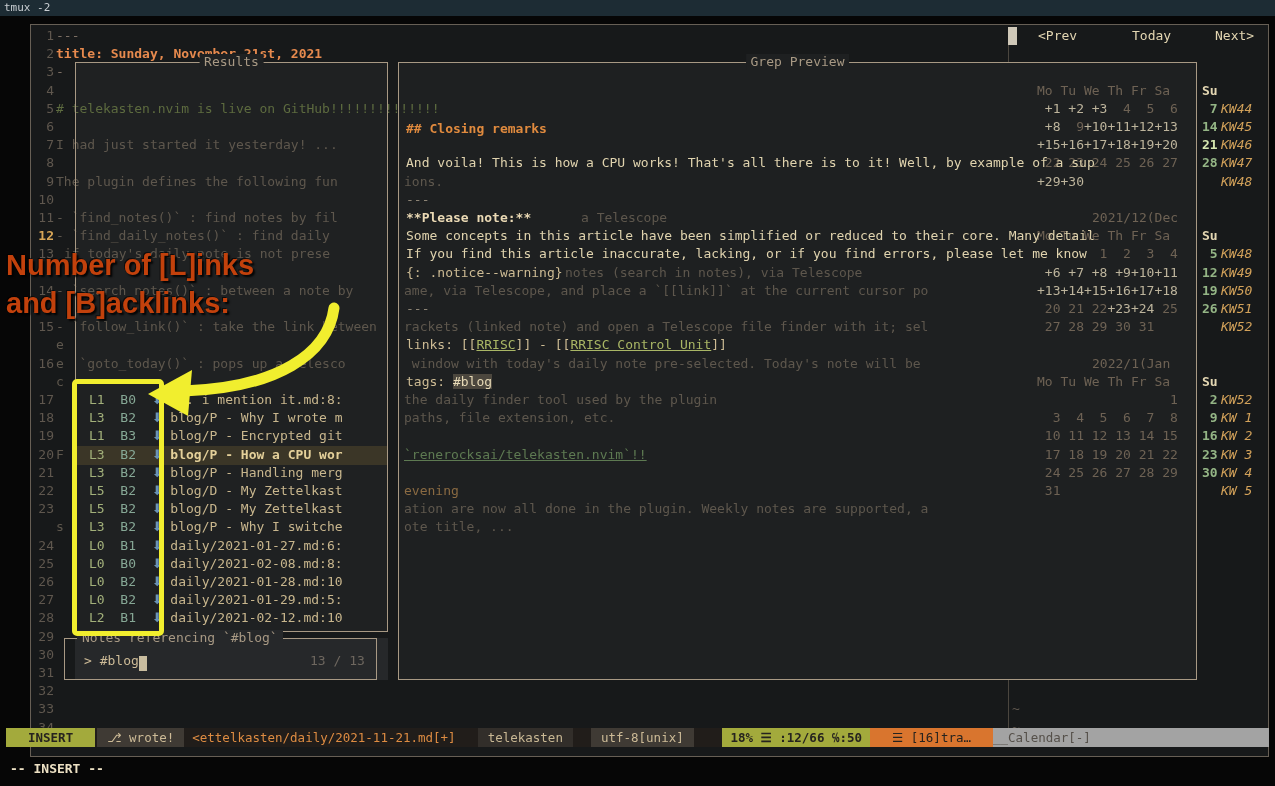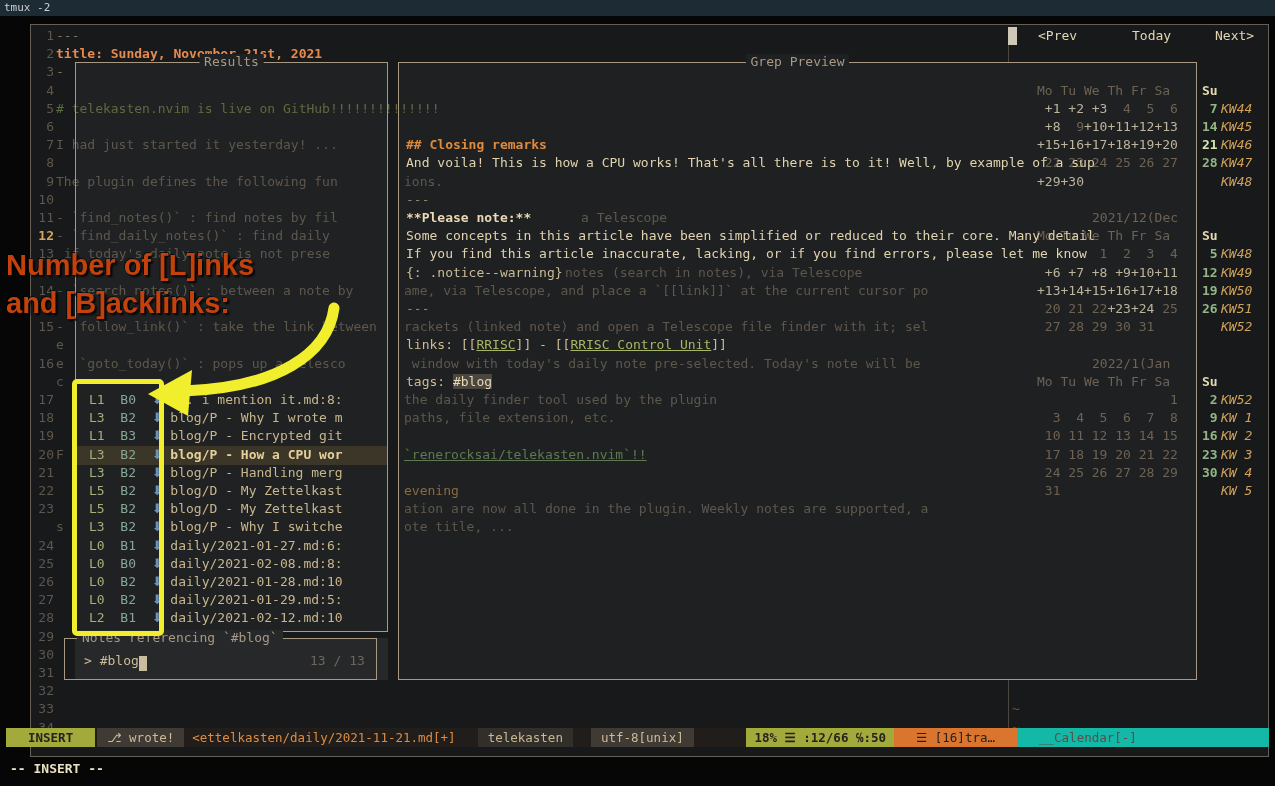--- a/index.html
+++ b/index.html
@@ -70,21 +70,21 @@
   .statusbar{position:absolute;left:6px;top:728px;width:1263px;height:19px;background:#211d1a;
              display:flex;align-items:stretch;line-height:19px;font-size:12.5px;z-index:20;}
   .seg{white-space:pre;}
   .seg.mode{background:#a3aa3c;color:#26231f;font-weight:bold;padding:0 22px;}
   .seg.branch{background:#3f3a34;color:#cdbb97;padding:0 10px;margin-left:2px;}
   .seg.file{color:#de8c42;padding:0 8px;}
   .seg.plugin{background:#322e2a;color:#c9b894;padding:0 10px;margin-left:14px;}
   .seg.enc{background:#3f3a34;color:#cdbb97;padding:0 10px;margin-left:18px;}
   .seg.ruler{background:#a3aa3c;color:#26231f;font-weight:bold;padding:0 8px;margin-left:auto;}
   .seg.warn{background:#d9752e;color:#26231f;padding:0 22px;}
-  .seg.calstat{width:252px;background:#14b8a6;color:#55504a;padding-left:22px;box-sizing:border-box;}
+  .seg.calstat{width:276px;background:#a3a3a3;color:#55504a;padding-left:0;box-sizing:border-box;}
   .cmdline{position:absolute;left:10px;top:761px;color:#ece0c3;font-weight:bold;z-index:20;white-space:pre;}
   
   .anno-text{position:absolute;left:6px;font-family:"Liberation Sans",sans-serif;font-size:29px;
              font-weight:bold;color:#c2410c;z-index:10;
              text-shadow:2px 2px 2px rgba(0,0,0,.9),-1px -1px 0 rgba(0,0,0,.6);}
   .anno-line1{top:249px;} .anno-line2{top:287px;}
   .anno-arrow{position:absolute;left:120px;top:292px;z-index:10;}
   .anno-box{position:absolute;left:72px;top:379px;width:92px;height:257px;border:5px solid #f1ee2e;
             border-radius:5px;box-sizing:border-box;z-index:10;}
 </style>
@@ -252,21 +252,21 @@
       <div class="t entry sel" style="left: 76px; top: 446px;"><span class="lk">L3</span><span>  </span><span class="bk">B2</span><span>  </span><span class="ar">⬇</span><span> </span><span class="lbl">blog/P - How a CPU wor</span></div>
       <div class="t entry" style="left: 76px; top: 464px;"><span class="lk">L3</span><span>  </span><span class="bk">B2</span><span>  </span><span class="ar">⬇</span><span> </span><span class="lbl">blog/P - Handling merg</span></div>
       <div class="t entry" style="left: 76px; top: 482px;"><span class="lk">L5</span><span>  </span><span class="bk">B2</span><span>  </span><span class="ar">⬇</span><span> </span><span class="lbl">blog/D - My Zettelkast</span></div>
       <div class="t entry" style="left: 76px; top: 500px;"><span class="lk">L5</span><span>  </span><span class="bk">B2</span><span>  </span><span class="ar">⬇</span><span> </span><span class="lbl">blog/D - My Zettelkast</span></div>
       <div class="t entry" style="left: 76px; top: 518px;"><span class="lk">L3</span><span>  </span><span class="bk">B2</span><span>  </span><span class="ar">⬇</span><span> </span><span class="lbl">blog/P - Why I switche</span></div>
       <div class="t entry" style="left: 76px; top: 537px;"><span class="lk">L0</span><span>  </span><span class="bk">B1</span><span>  </span><span class="ar">⬇</span><span> </span><span class="lbl">daily/2021-01-27.md:6:</span></div>
       <div class="t entry" style="left: 76px; top: 555px;"><span class="lk">L0</span><span>  </span><span class="bk">B0</span><span>  </span><span class="ar">⬇</span><span> </span><span class="lbl">daily/2021-02-08.md:8:</span></div>
       <div class="t entry" style="left: 76px; top: 573px;"><span class="lk">L0</span><span>  </span><span class="bk">B2</span><span>  </span><span class="ar">⬇</span><span> </span><span class="lbl">daily/2021-01-28.md:10</span></div>
       <div class="t entry" style="left: 76px; top: 591px;"><span class="lk">L0</span><span>  </span><span class="bk">B2</span><span>  </span><span class="ar">⬇</span><span> </span><span class="lbl">daily/2021-01-29.md:5:</span></div>
       <div class="t entry" style="left: 76px; top: 609px;"><span class="lk">L2</span><span>  </span><span class="bk">B1</span><span>  </span><span class="ar">⬇</span><span> </span><span class="lbl">daily/2021-02-12.md:10</span></div>
-      <div class="t pline" style="left: 406px; top: 136px; text-align: right;"><span class="p-orange">## Closing remarks</span></div>
+      <div class="t pline" style="left: 406px; top: 120px; text-align: right;"><span class="p-orange">## Closing remarks</span></div>
       <div class="t pline" style="left: 406px; top: 154px;"><span class="p-bright">And voila! This is how a CPU works! That's all there is to it! Well, by example of a sup</span></div>
       <div class="t pline" style="left: 406px; top: 191px;"><span class="p-gray">---</span></div>
       <div class="t pline" style="left: 406px; top: 209px;"><span class="p-bold">**Please note:**</span></div>
       <div class="t pline" style="left: 406px; top: 227px;"><span class="p-bright">Some concepts in this article have been simplified or reduced to their core. Many detail</span></div>
       <div class="t pline" style="left: 406px; top: 245px;"><span class="p-bright">If you find this article inaccurate, lacking, or if you find errors, please let me know</span></div>
       <div class="t pline" style="left: 406px; top: 264px;"><span class="p-fg">{: .notice--warning}</span></div>
       <div class="t pline" style="left: 406px; top: 300px;"><span class="p-gray">---</span></div>
       <div class="t pline" style="left: 406px; top: 336px;"><span class="p-fg">links: [[</span><span class="p-link">RRISC</span><span class="p-fg">]] - [[</span><span class="p-link">RRISC Control Unit</span><span class="p-fg">]]</span></div>
       <div class="t pline" style="left: 406px; top: 373px;"><span class="p-fg">tags: </span><span class="p-tag">#blog</span></div>
     </div>

